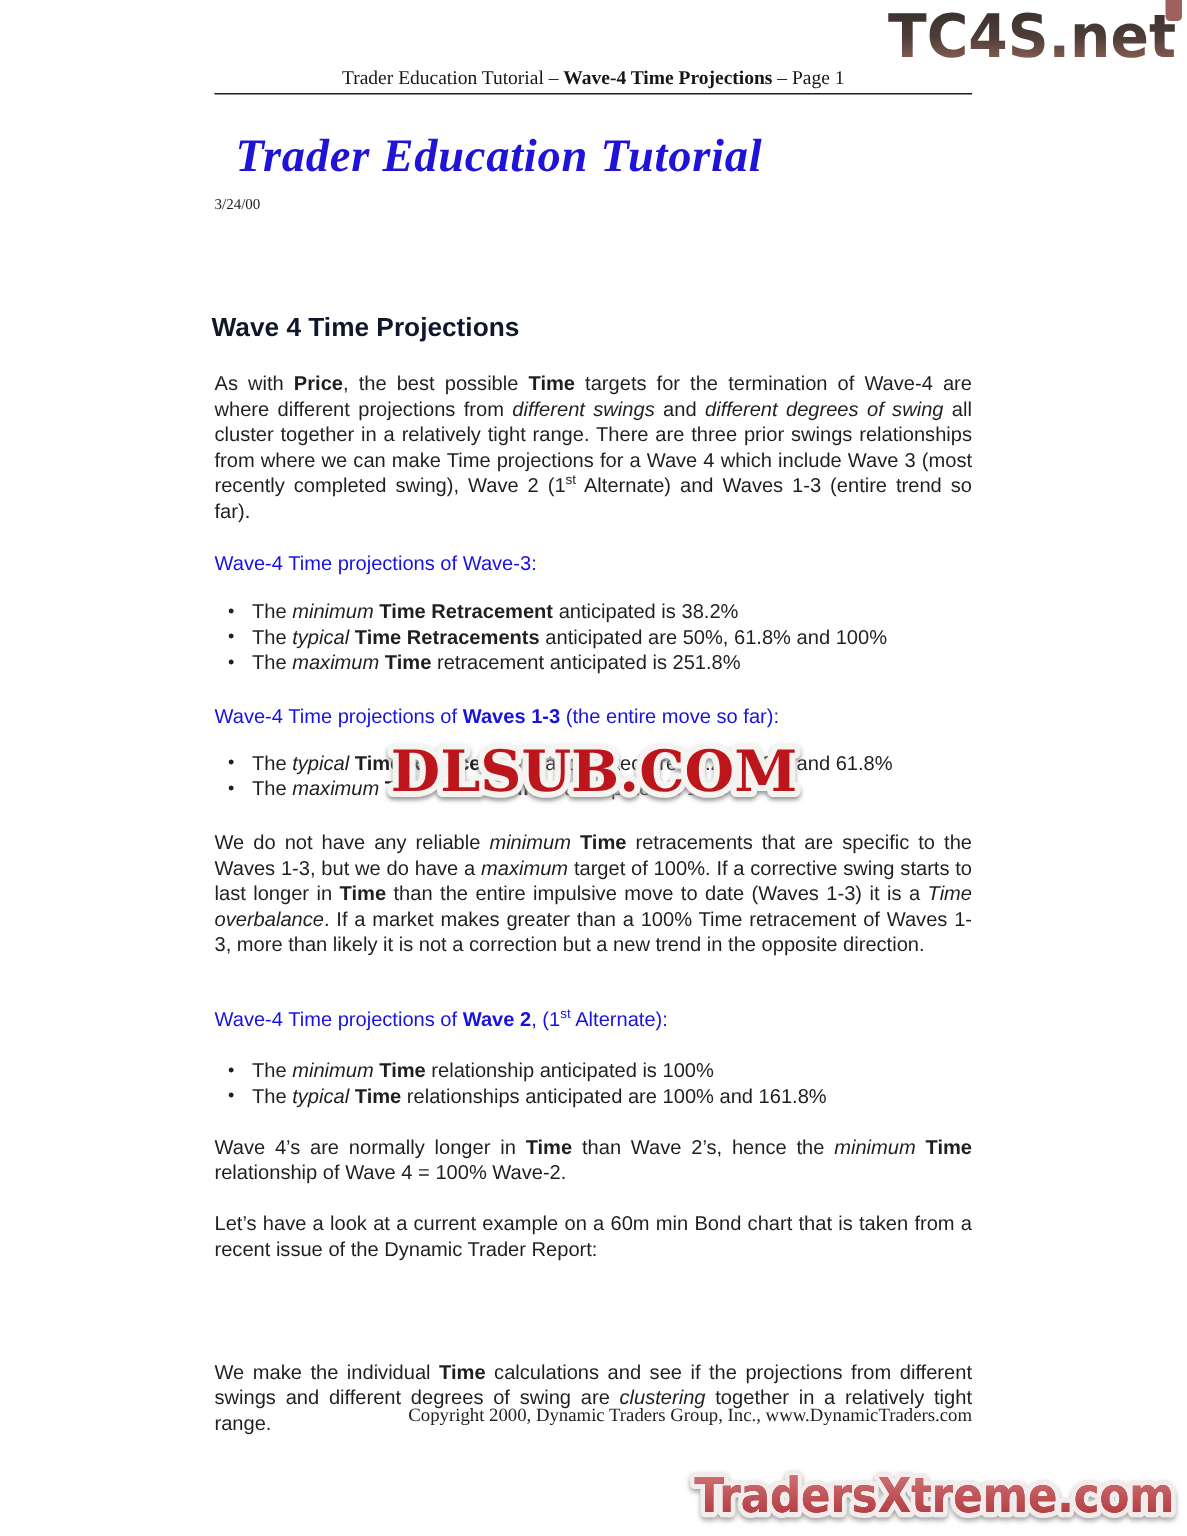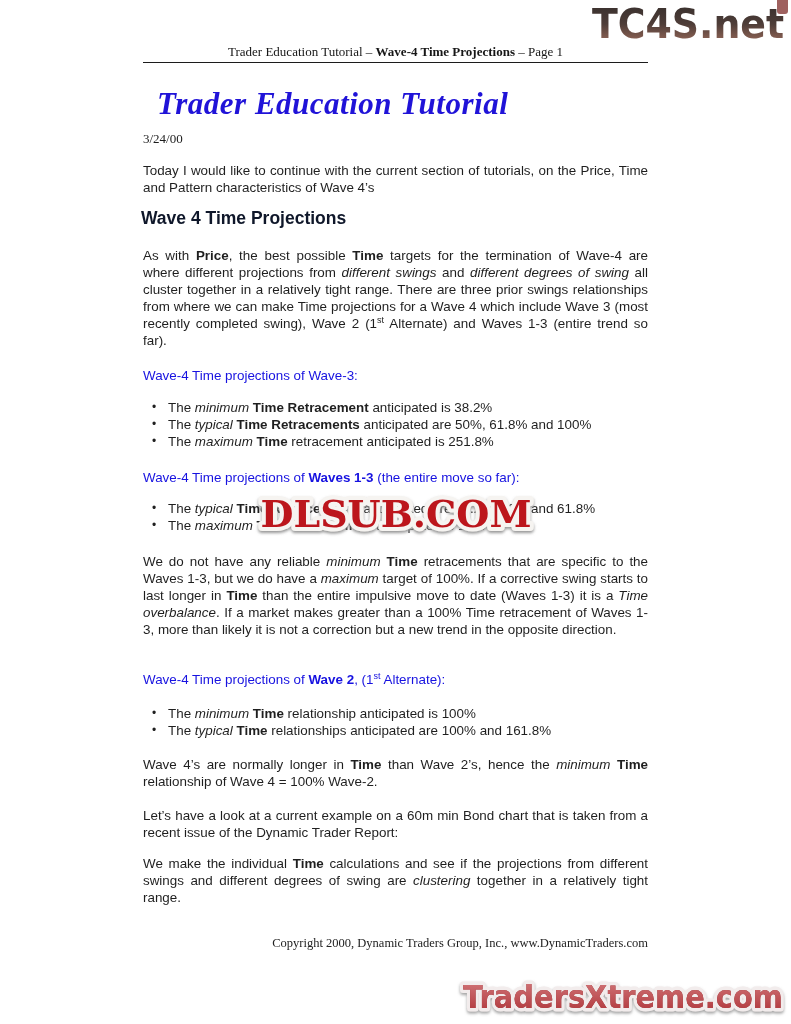--- a/index.html
+++ b/index.html
@@ -6,21 +6,21 @@
   .page{position:relative;width:791px;height:1024px;background:#ffffff;overflow:hidden;
         font-family:"Liberation Sans",sans-serif;color:#1f1f1f;}
   .abs{position:absolute;}
   
   .hdr{left:143px;top:44px;width:505px;text-align:center;
        font-family:"Liberation Serif",serif;font-size:13px;color:#161616;}
   .rule{left:143px;top:62px;width:505px;height:1px;background:#1c1c1c;}
   
   .title{left:141px;top:86px;font-family:"Liberation Serif",serif;
          font-size:31px;font-weight:bold;font-style:italic;color:#2013d8;letter-spacing:.5px;margin-left:16px;}
-  .date{left:143px;top:131px;font-family:"Liberation Serif",serif;font-size:13px;color:#1c1c1c;}
+  .date{left:143px;top:131px;font-family:"Liberation Serif",serif;font-size:10px;color:#1c1c1c;}
   
   .col{left:143px;width:505px;}
   p.body{margin:0;font-size:13.4px;line-height:17px;text-align:justify;color:#1f1f1f;}
   .h2{left:141px;font-size:17.5px;font-weight:bold;color:#0f172a;}
   .h3{font-size:13.4px;color:#1712e0;line-height:16px;}
   ul.blts{margin:0;padding:0;list-style:none;}
   ul.blts li{display:flex;align-items:flex-start;line-height:17px;font-size:13.4px;}
   .blt{width:16px;margin-left:9px;flex:0 0 16px;font-size:12px;line-height:17px;}
   .b{font-weight:bold;}
   .i{font-style:italic;}
@@ -53,21 +53,20 @@
   <div class="abs corner-frag"></div>
 
   <div class="abs hdr">
     <span><span>Trader Education Tutorial – </span><span class="b">Wave-4 Time Projections</span><span> – Page 1</span></span>
   </div>
   <div class="abs rule"></div>
 
   <div class="abs title">Trader Education Tutorial</div>
   <div class="abs date">3/24/00</div>
 
-  <p class="abs col body" style="top:162px"><span>Today I would like to continue with the current section of tutorials, on the Price, Time and Pattern characteristics of Wave 4’s</span></p>
 
   <div class="abs h2" style="top:208px">Wave 4 Time Projections</div>
 
   <p class="abs col body" style="top:247px"><span>As with </span><span class="b">Price</span><span>, the best possible </span><span class="b">Time</span><span> targets for the termination of Wave-4 are where different projections from </span><span class="i">different swings</span><span> and </span><span class="i">different degrees of swing</span><span> all cluster together in a relatively tight range. There are three prior swings relationships from where we can make Time projections for a Wave 4 which include Wave 3 (most recently completed swing), Wave 2 (1</span><span class="sup">st</span><span> Alternate) and Waves 1-3 (entire trend so far).</span></p>
 
   <div class="abs col h3" style="top:368px"><span>Wave-4 Time projections of Wave-3:</span></div>
   <ul class="abs col blts" style="top:399px">
     <li>
       <span class="blt">•</span>
       <span><span>The </span><span class="i">minimum</span><span> </span><span class="b">Time Retracement</span><span> anticipated is 38.2%</span></span>
@@ -103,21 +102,21 @@
       <span><span>The </span><span class="i">minimum</span><span> </span><span class="b">Time</span><span> relationship anticipated is 100%</span></span>
     </li>
     <li>
       <span class="blt">•</span>
       <span><span>The </span><span class="i">typical</span><span> </span><span class="b">Time</span><span> relationships anticipated are 100% and 161.8%</span></span>
     </li>
   </ul>
 
   <p class="abs col body" style="top:756px"><span>Wave 4’s are normally longer in </span><span class="b">Time</span><span> than Wave 2’s, hence the </span><span class="i">minimum</span><span> </span><span class="b">Time</span><span> relationship of Wave 4 = 100% Wave-2.</span></p>
   <p class="abs col body" style="top:807px"><span>Let’s have a look at a current example on a 60m min Bond chart that is taken from a recent issue of the Dynamic Trader Report:</span></p>
-  <p class="abs col body" style="top:855px"><span>We make the individual </span><span class="b">Time</span><span> calculations and see if the projections from different swings and different degrees of swing are </span><span class="i">clustering</span><span> together in a relatively tight range.</span></p>
+  <p class="abs col body" style="top:906px"><span>We make the individual </span><span class="b">Time</span><span> calculations and see if the projections from different swings and different degrees of swing are </span><span class="i">clustering</span><span> together in a relatively tight range.</span></p>
 
   <div class="abs footer">Copyright 2000, Dynamic Traders Group, Inc., www.DynamicTraders.com</div>
 
   <svg class="abs wm-mid" width="298" height="54">
     <defs>
       <filter id="ds1" x="-20%" y="-20%" width="140%" height="140%">
         <feDropShadow dx="0" dy="2" stdDeviation="1.4" flood-color="#8a8a8a" flood-opacity="0.9"></feDropShadow>
       </filter>
     </defs>
     <text x="149" y="41" text-anchor="middle" font-family="DejaVu Serif, serif" font-weight="bold" font-size="38" transform="scale(1,1)" paint-order="stroke" stroke="#f6f4f1" stroke-width="8" stroke-linejoin="round" fill="#bc161e" filter="url(#ds1)">DLSUB.COM</text>

